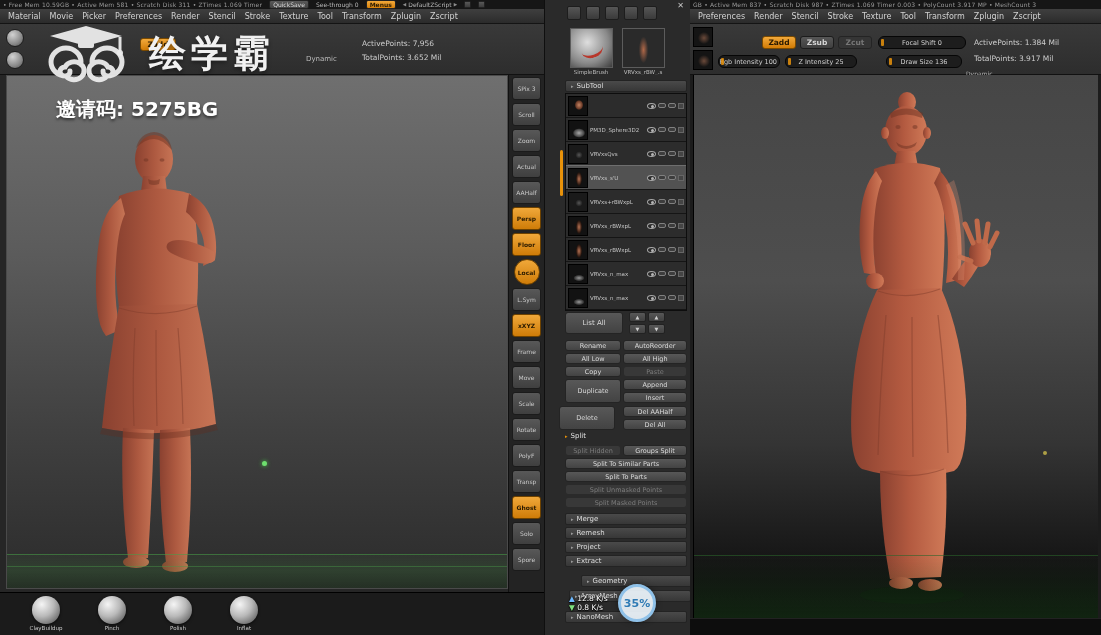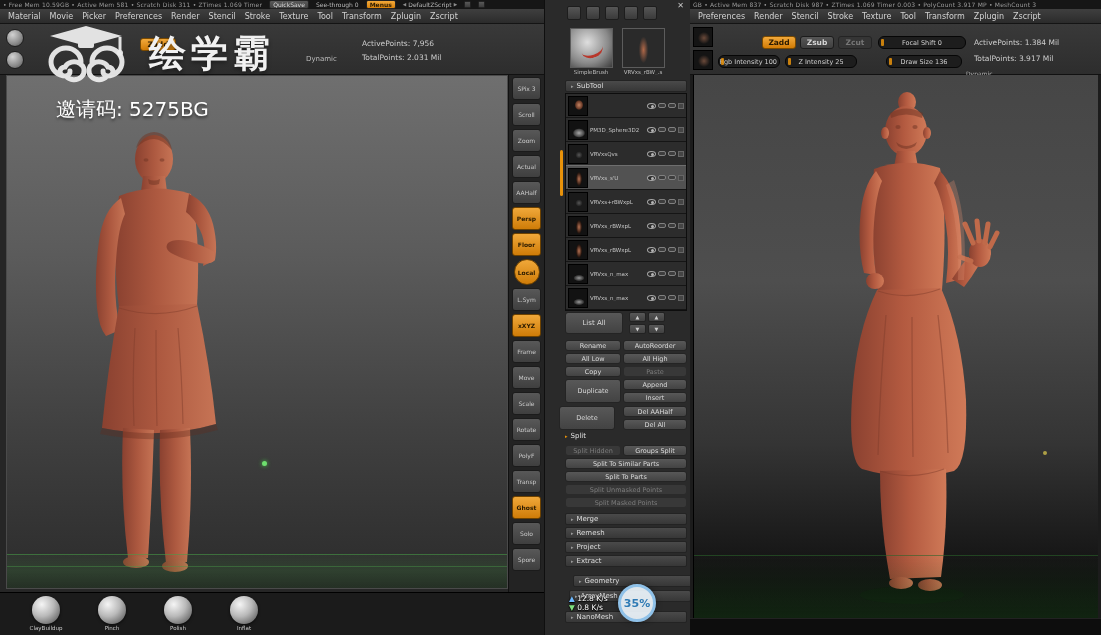--- a/index.html
+++ b/index.html
@@ -117,21 +117,21 @@
         display:flex;align-items:flex-start;padding:3px 0 0 24px;gap:22px;}
   .bitem{width:44px;text-align:center;}
   .bsphere{width:28px;height:28px;margin:0 auto;border-radius:50%;box-shadow:0 1px 3px rgba(0,0,0,.65);
            background:radial-gradient(circle at 35% 30%,#f5f5f5,#b9b9b9 45%,#6f6f6f 80%,#4a4a4a);}
   .blabel{font-size:5.5px;color:#c9c9c9;margin-top:1px;white-space:nowrap;}
   .bbarR{position:absolute;left:0;top:618px;width:411px;height:17px;background:#0d0d0d;border-top:1px solid #222;}
 
   
   .wm{position:absolute;left:34px;top:24px;display:flex;align-items:center;gap:10px;z-index:30;pointer-events:none;}
   .wm-text{font-size:37px;font-weight:bold;color:#f1f1f1;letter-spacing:5px;text-shadow:0 2px 4px rgba(0,0,0,.45);}
-  .invite{position:absolute;left:56px;top:96px;font-size:20px;font-weight:normal;color:#fff;z-index:30;
+  .invite{position:absolute;left:56px;top:96px;font-size:20px;font-weight:bold;color:#fff;z-index:30;
           text-shadow:0 2px 3px rgba(0,0,0,.55);pointer-events:none;}
   .netov{position:absolute;left:569px;top:594px;font-size:7.5px;color:#fff;line-height:9px;z-index:40;
          text-shadow:0 0 2px #000,0 1px 1px #000;white-space:nowrap;}
   .netov .up{color:#6db9ff;} .netov .dn{color:#7fe07f;}
   .buffer{position:absolute;left:618px;top:584px;width:38px;height:38px;border-radius:50%;z-index:41;
           background:rgba(236,244,251,.93);border:3px solid #8fc1e8;color:#2f7bb5;font-weight:bold;font-size:11px;
           display:flex;align-items:center;justify-content:center;box-shadow:0 0 6px rgba(0,0,0,.4);}
 </style>
 </head>
 <body>
@@ -172,21 +172,21 @@
       <span class="mitem">Zplugin</span>
       <span class="mitem">Zscript</span>
     </nav>
 
     <div class="shelf">
       <span class="orb" style="top:5px"></span>
       <span class="orb" style="top:27px"></span>
       <span class="zchip on" style="left:140px;top:14px">Zadd</span>
       <span class="dyn" style="left:306px;top:31px">Dynamic</span>
       <span class="pts" style="left:362px;top:15px">ActivePoints: 7,956</span>
-      <span class="pts" style="left:362px;top:29px">TotalPoints: 2.031 Mil</span>
+      <span class="pts" style="left:362px;top:29px">TotalPoints: 3.652 Mil</span>
     </div>
 
     <div class="canvasL">
       <svg width="502" height="514" viewBox="0 0 502 514">
         <defs>
           <linearGradient id="gclayL" x1="0" y1="0" x2="1" y2="0">
             <stop offset="0" stop-color="#8a4130"></stop>
               <stop offset="0.5" stop-color="#ad5940"></stop>
               <stop offset="1" stop-color="#c67455"></stop>
           </linearGradient>
@@ -382,21 +382,21 @@
         <span>Remesh</span>
       </div>
       <div class="phead" style="left:20px;top:541px;width:122px">
         <span class="tri">▸</span>
         <span>Project</span>
       </div>
       <div class="phead" style="left:20px;top:555px;width:122px">
         <span class="tri">▸</span>
         <span>Extract</span>
       </div>
-      <div class="phead" style="left:28px;top:575px;width:122px">
+      <div class="phead" style="left:36px;top:575px;width:122px">
         <span class="tri">▸</span>
         <span>Geometry</span>
       </div>
       <div class="phead" style="left:24px;top:590px;width:122px">
         <span class="tri">▸</span>
         <span>ArrayMesh</span>
       </div>
       <div class="phead" style="left:20px;top:611px;width:122px">
         <span class="tri">▸</span>
         <span>NanoMesh</span>

